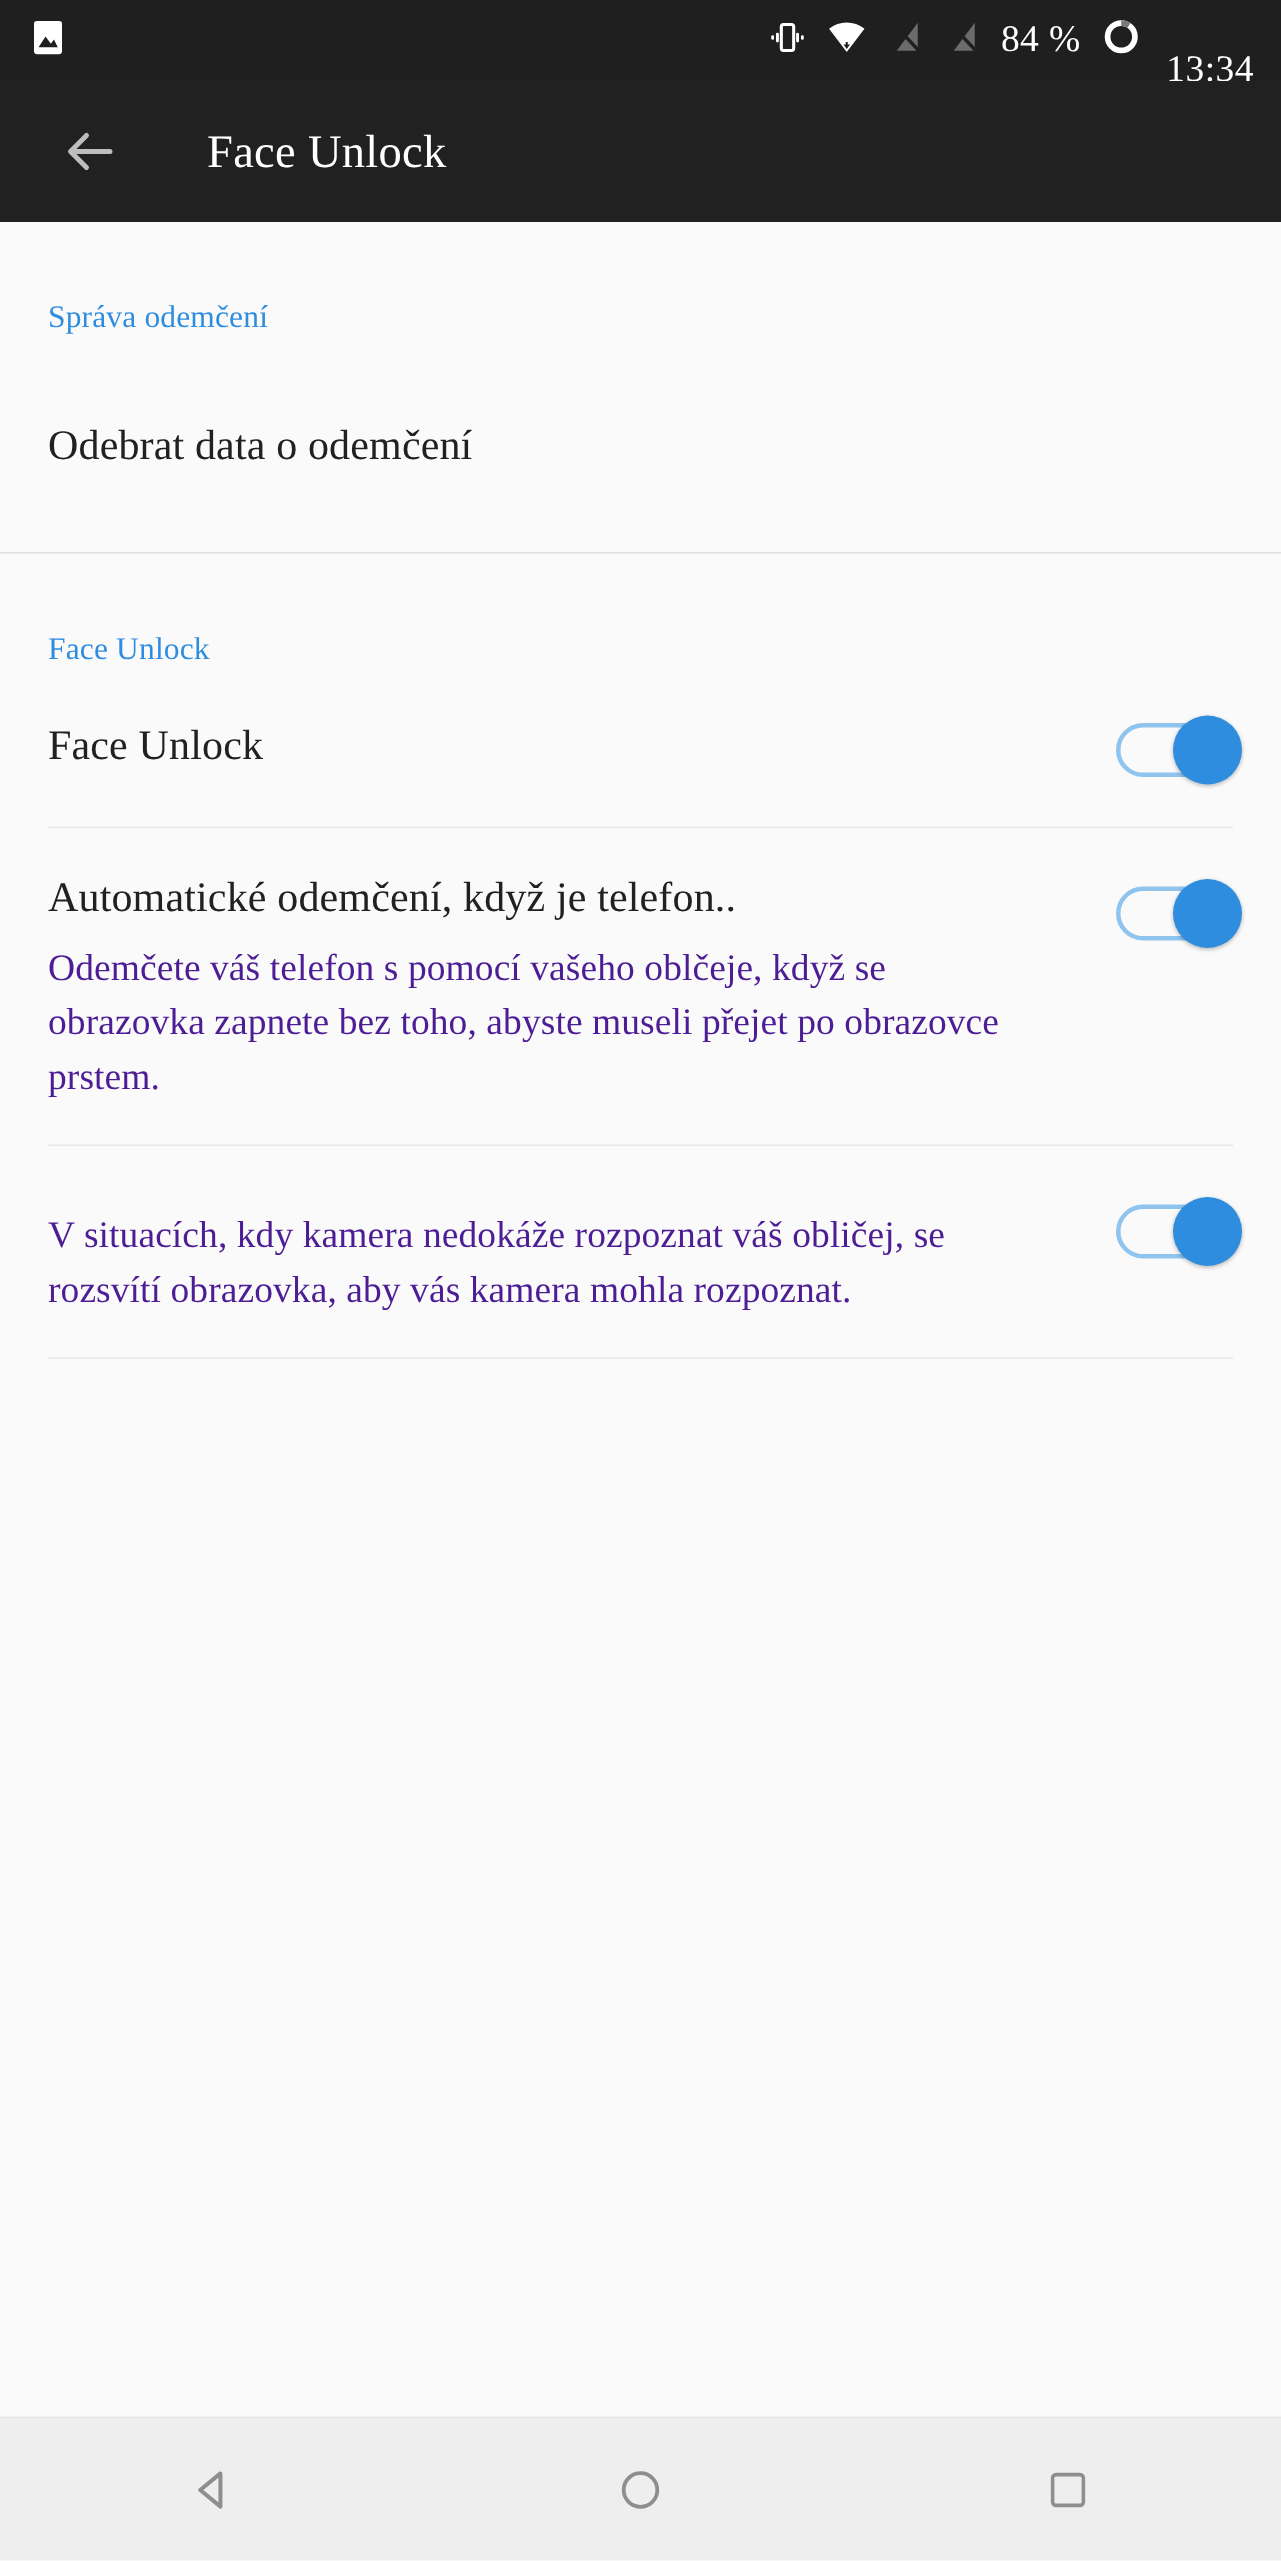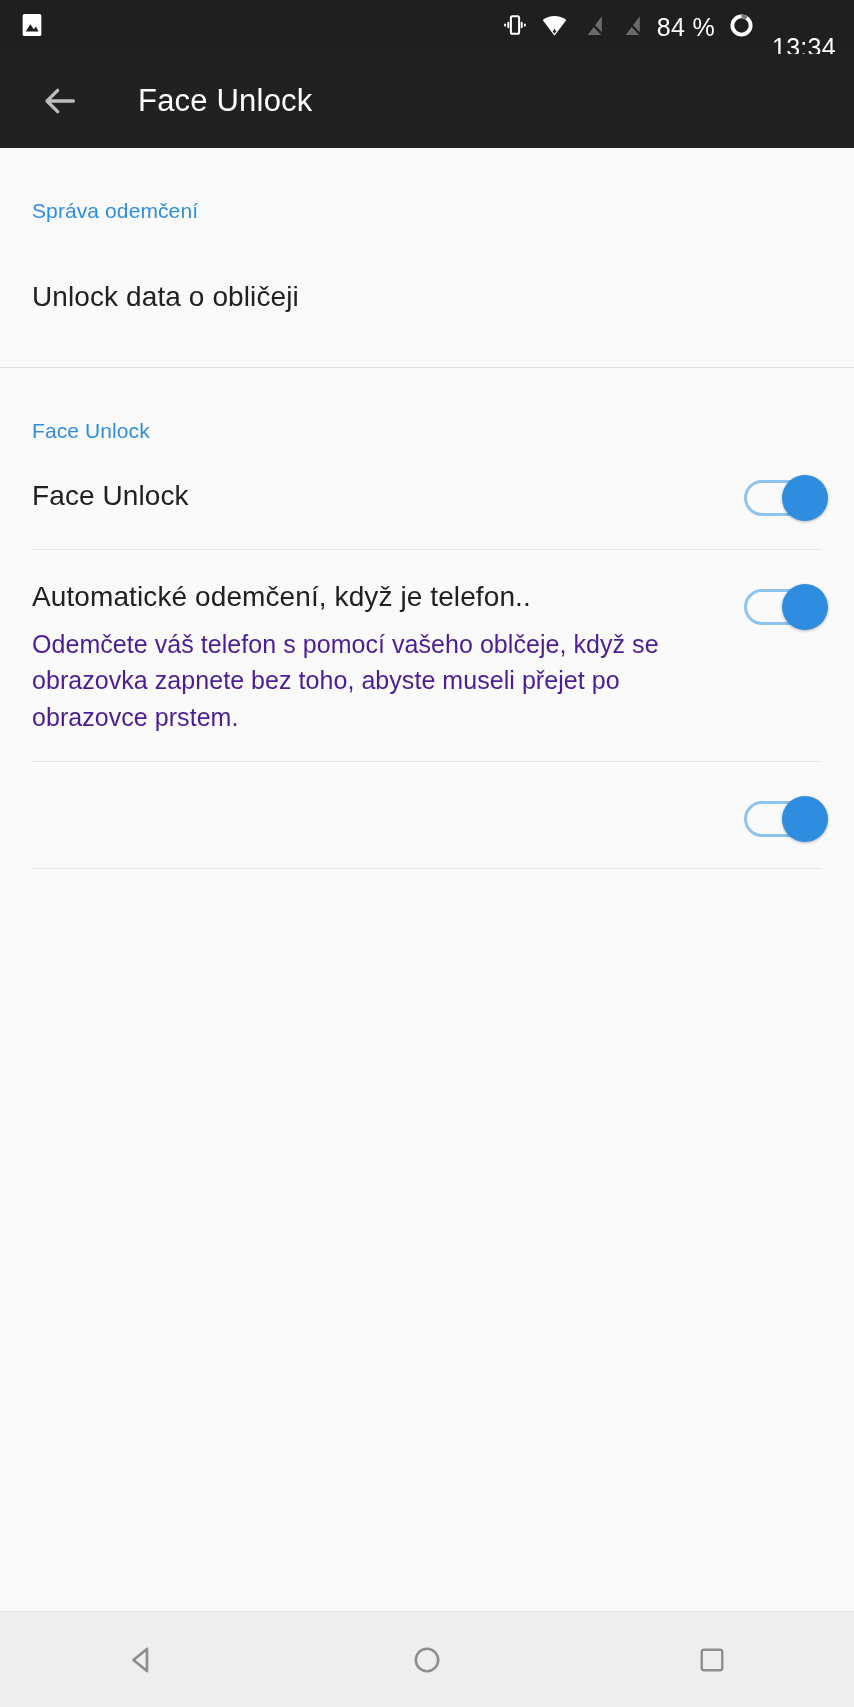--- a/index.html
+++ b/index.html
@@ -12,20 +12,21 @@
     overflow: hidden;
   }
 
   #screen {
     position: relative;
     width: 854px;
     height: 1707px;
     background: #fafafa;
     display: flex;
     flex-direction: column;
+    font-family: Liberation Serif, serif;
   }
 
   
   .status-bar {
     height: 54px;
     background: #1f1f1f;
     display: flex;
     align-items: center;
     padding: 0 18px 0 18px;
     flex: 0 0 auto;
@@ -269,21 +270,21 @@
       </svg>
     </div>
     <div class="app-title">Face Unlock</div>
   </div>
 
   <div class="content">
 
     <div class="section-header">Správa odemčení</div>
 
     <div class="simple-row">
-      <span>Unlock data o obličeji</span>
+      <span>Odebrat data o odemčení</span>
     </div>
 
     <div class="group-divider"></div>
 
     <div class="section-header">Face Unlock</div>
 
     <div class="switch-row single">
       <div class="row-text">
         <div class="row-title">Face Unlock</div>
       </div>
@@ -303,20 +304,21 @@
       <div class="switch">
         <span class="track"></span>
         <span class="thumb"></span>
       </div>
     </div>
 
     <div class="inset-divider"></div>
 
     <div class="switch-row multi">
       <div class="row-text">
+        <div class="row-subtitle">V situacích, kdy kamera nedokáže rozpoznat váš obličej, se rozsvítí obrazovka, aby vás kamera mohla rozpoznat.</div>
       </div>
       <div class="switch">
         <span class="track"></span>
         <span class="thumb"></span>
       </div>
     </div>
 
     <div class="inset-divider"></div>
 
   </div>

